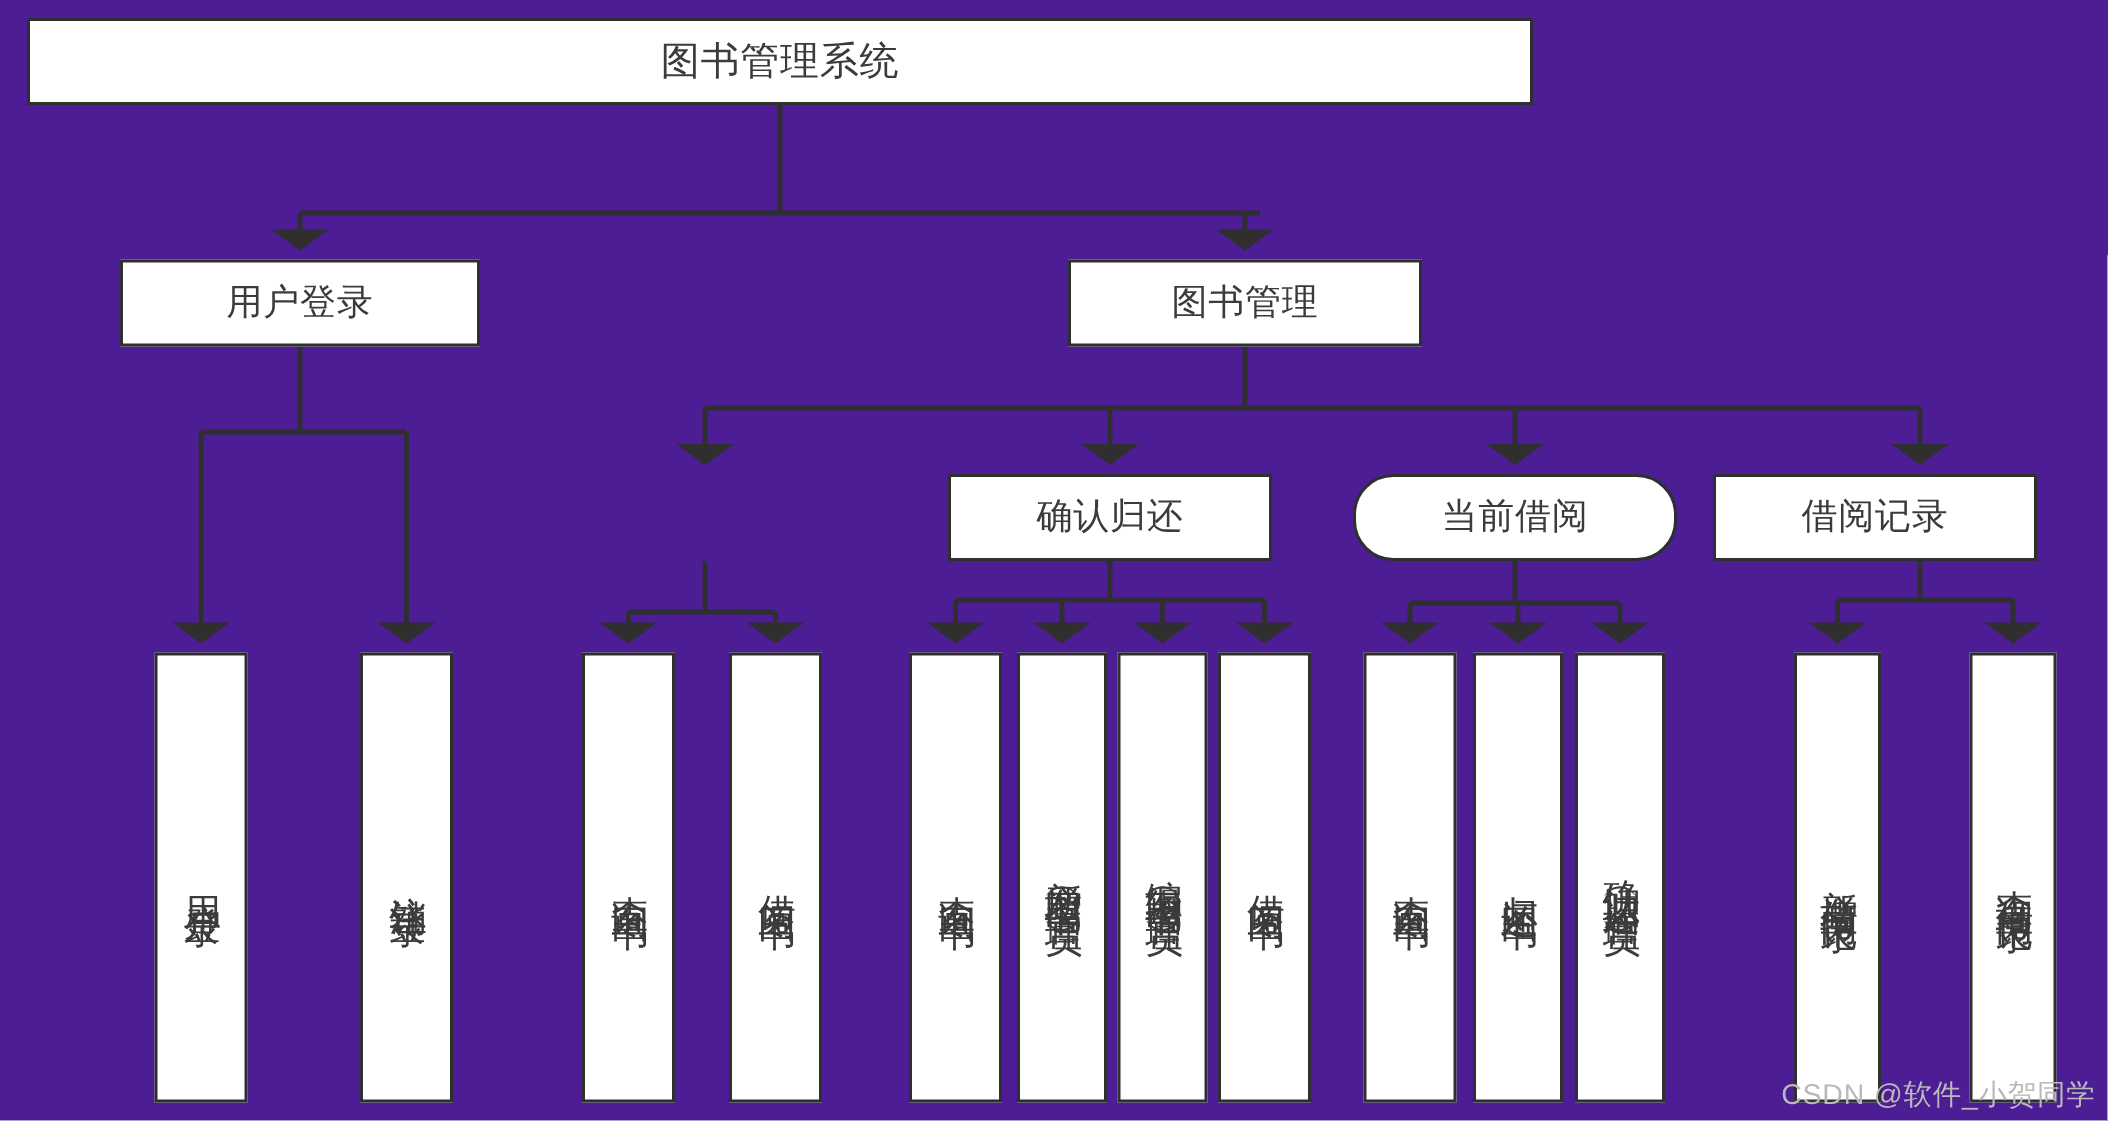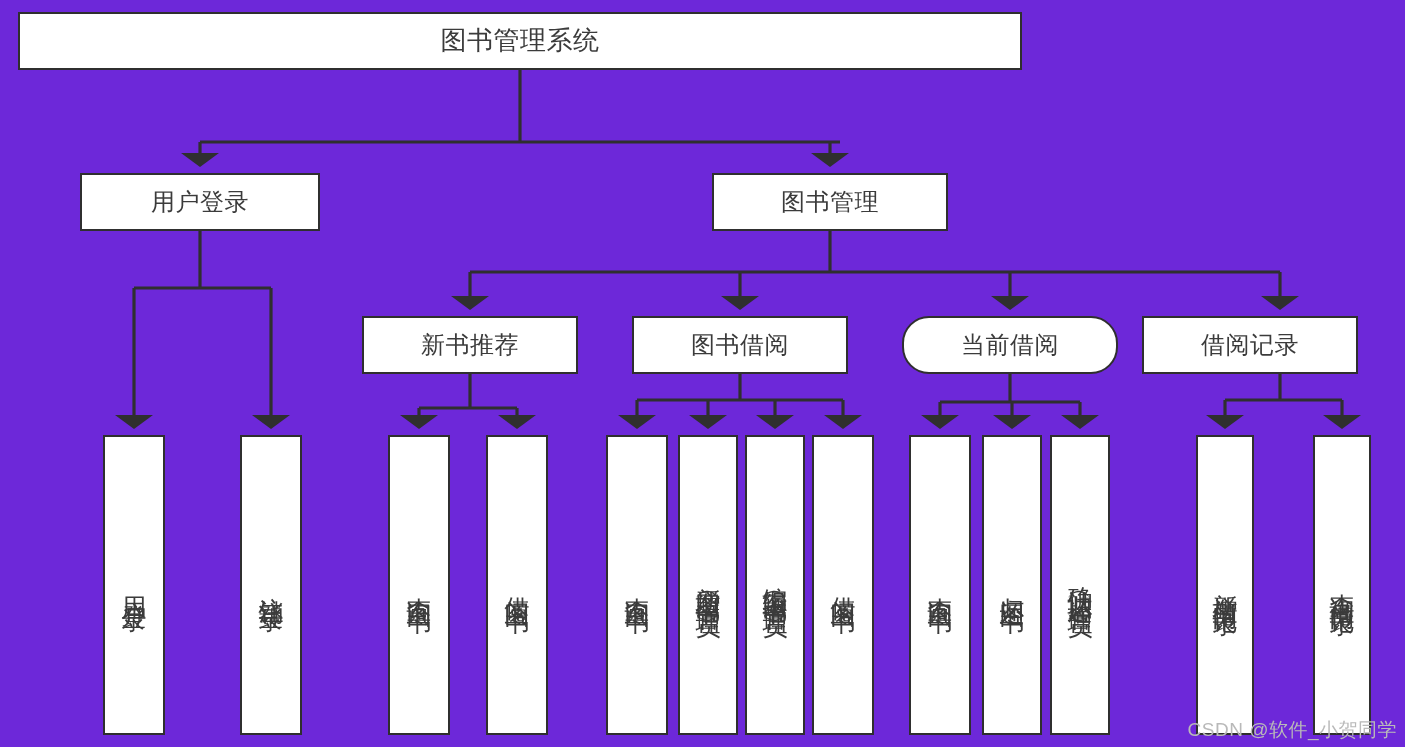--- a/index.html
+++ b/index.html
@@ -7,21 +7,21 @@
     padding: 0;
     background: #ffffff;
   }
   body {
     font-family: "Liberation Sans", "DejaVu Sans", sans-serif;
   }
   #canvas {
     position: relative;
     width: 1405px;
     height: 747px;
-    background: #6d28d9;
+    background: #4c1d95;
     overflow: hidden;
   }
   svg#wires {
     position: absolute;
     left: 0;
     top: 0;
     width: 1405px;
     height: 747px;
   }
   .node {
@@ -126,25 +126,22 @@
     <span class="label">图书管理系统</span>
   </div>
 
   <div class="node level2" style="left:80px; top:173px; width:240px; height:58px;">
     <span class="label">用户登录</span>
   </div>
   <div class="node level2" style="left:712px; top:173px; width:236px; height:58px;">
     <span class="label">图书管理</span>
   </div>
 
-  <div class="node level2" style="left:362px; top:316px; width:216px; height:58px;">
-    <span class="label">新书推荐</span>
-  </div>
   <div class="node level2" style="left:632px; top:316px; width:216px; height:58px;">
-    <span class="label">图书借阅</span>
+    <span class="label">确认归还</span>
   </div>
   <div class="node level2" style="left:902px; top:316px; width:216px; height:58px;border-radius:27px;">
     <span class="label">当前借阅</span>
   </div>
   <div class="node level2" style="left:1142px; top:316px; width:216px; height:58px;">
     <span class="label">借阅记录</span>
   </div>
 
   <div class="node leaf" style="left:103px; top:435px; width:62px; height:300px;">
     <span class="label">用户登录</span>

